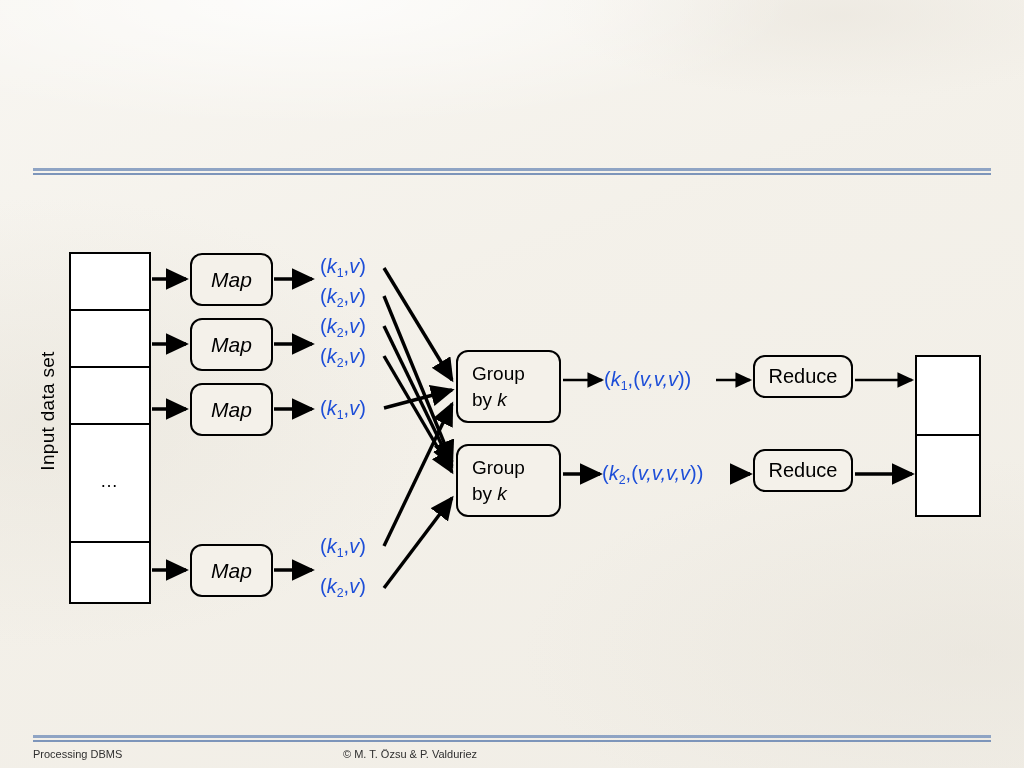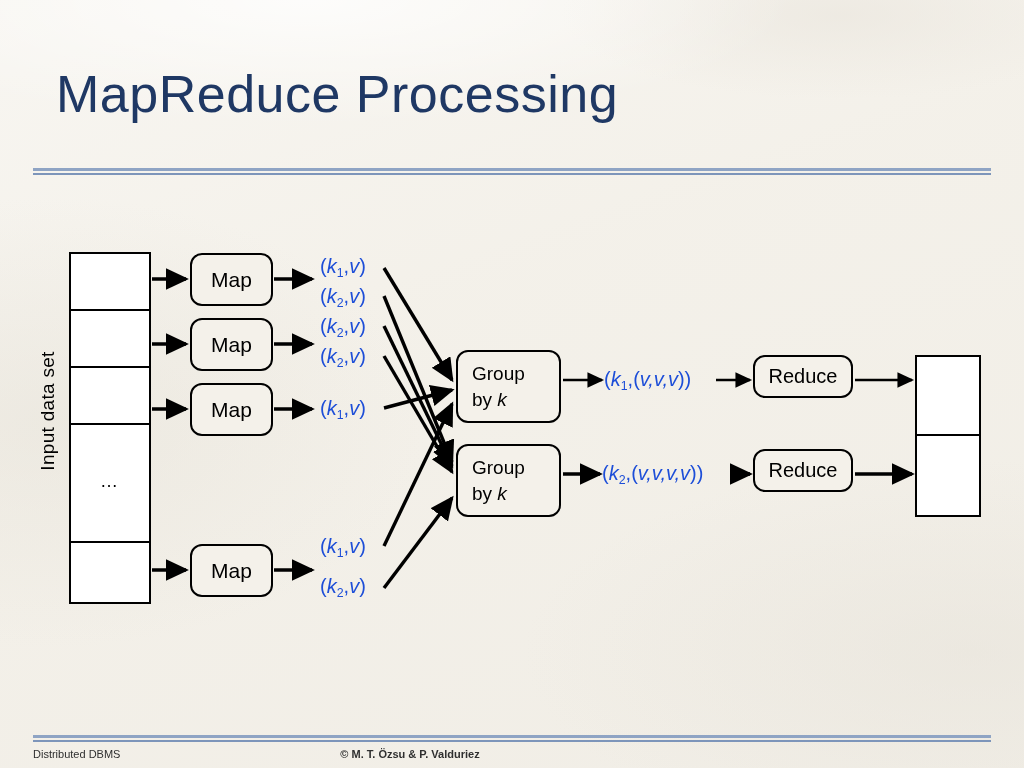--- a/index.html
+++ b/index.html
@@ -142,20 +142,21 @@
     display: flex;
     align-items: center;
     justify-content: center;
     color: #000;
     z-index: 3;
   }
   .proc-box.map-box {
     width: 83px;
     height: 53px;
     font-size: 21px;
+    font-style: italic;
   }
   .proc-box.group-box {
     width: 105px;
     height: 73px;
     font-size: 19px;
     justify-content: flex-start;
     padding-left: 14px;
     line-height: 26px;
   }
   .proc-box.group-box .group-text {
@@ -202,31 +203,30 @@
     width: 100%; height: 2px;
     background: #7d95ba;
   }
   .footer-text {
     position: absolute;
     font-size: 11px;
     color: #2f2f2f;
     white-space: nowrap;
   }
   #footer-left   { left: 33px;  top: 748px; }
-  #footer-center { left: 0; top: 748px; width: 820px; text-align: center; font-weight: bold; }
+  #footer-center { left: 0; top: 748px; width: 820px; text-align: center; }
   #footer-right  { left: 0; top: 748px; width: 991px; text-align: right; }
 </style>
 </head>
 <body>
 
 <div id="paper-texture"></div>
 
 <div id="slide">
 
-  <div id="page-title">MapReduce Processing</div>
   <div id="title-rule">
     <div class="rule-line-thick"></div>
     <div class="rule-line-thin"></div>
   </div>
 
   <div id="diagram">
 
     <svg id="arrow-layer" width="1024" height="768" viewBox="0 0 1024 768">
       <defs>
         <marker id="ah" markerWidth="7" markerHeight="7" refX="5.6" refY="3" orient="auto" markerUnits="strokeWidth">
@@ -360,16 +360,16 @@
     <div class="proc-box reduce-box" style="left:753px; top:449px;">
       <span>Reduce</span>
     </div>
 
   </div>
 
   <div id="footer-rule">
     <div class="rule-line-thick"></div>
     <div class="rule-line-thin"></div>
   </div>
-  <div class="footer-text" id="footer-left">Distributed DBMS</div>
+  <div class="footer-text" id="footer-left">Processing DBMS</div>
   <div class="footer-text" id="footer-center">© M. T. Özsu &amp; P. Valduriez</div>
 
 </div>
 
 </body></html>

